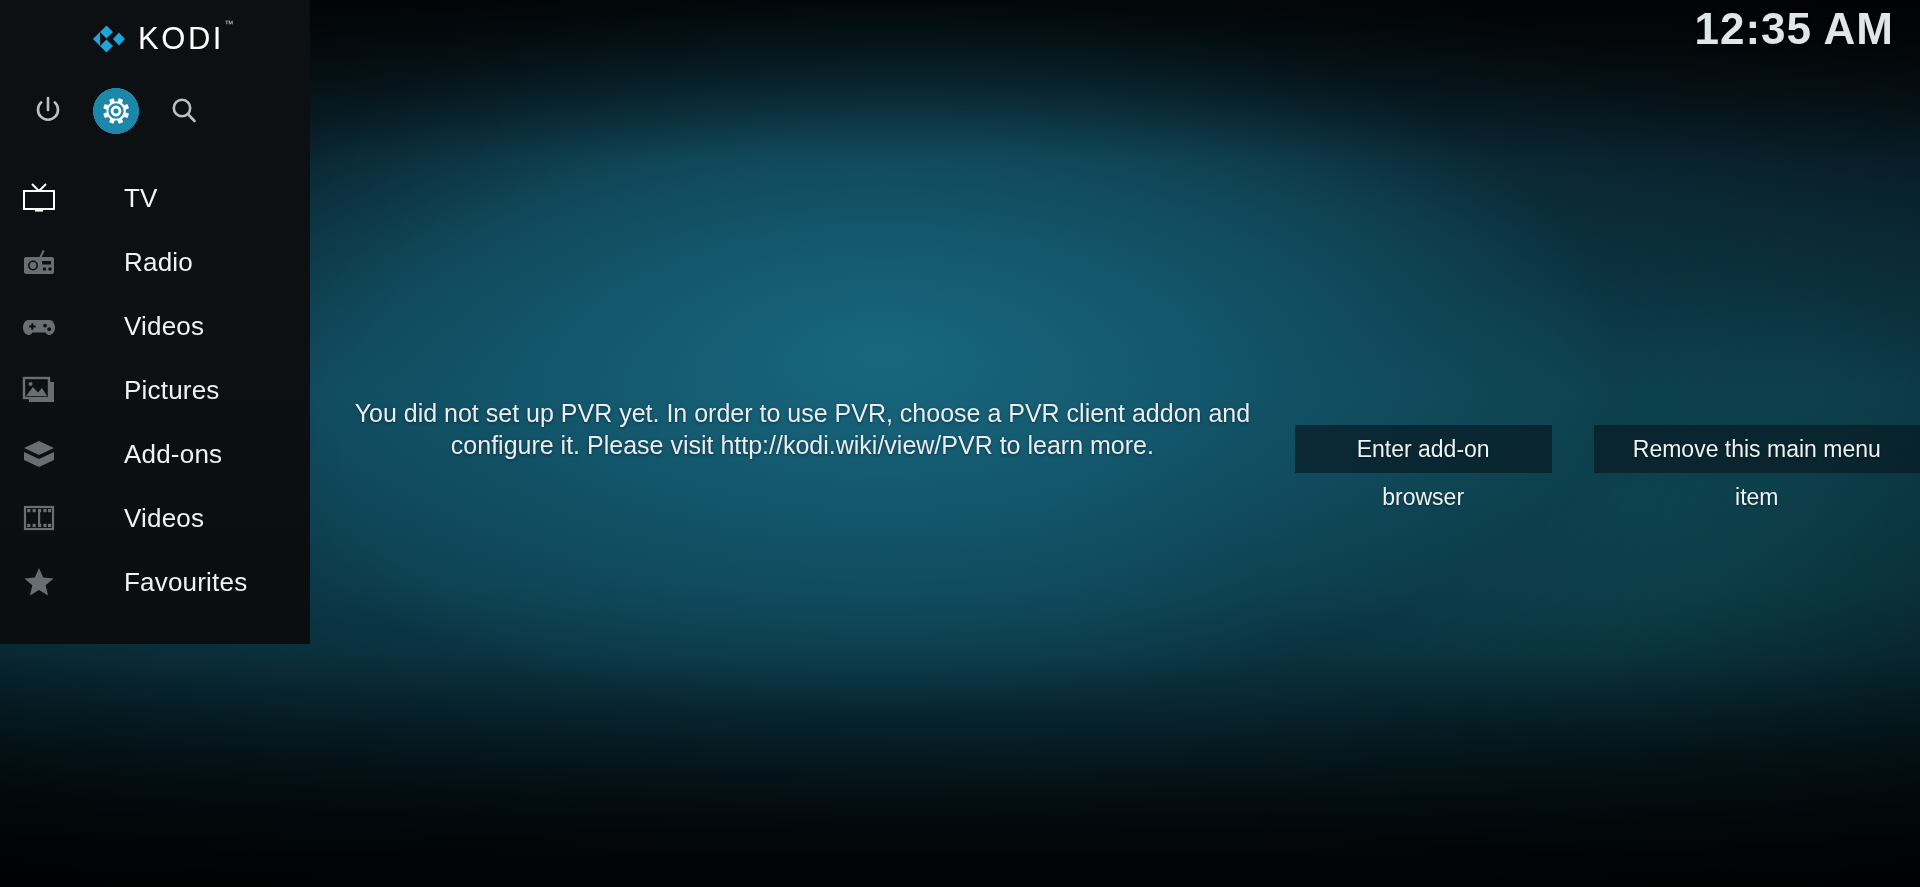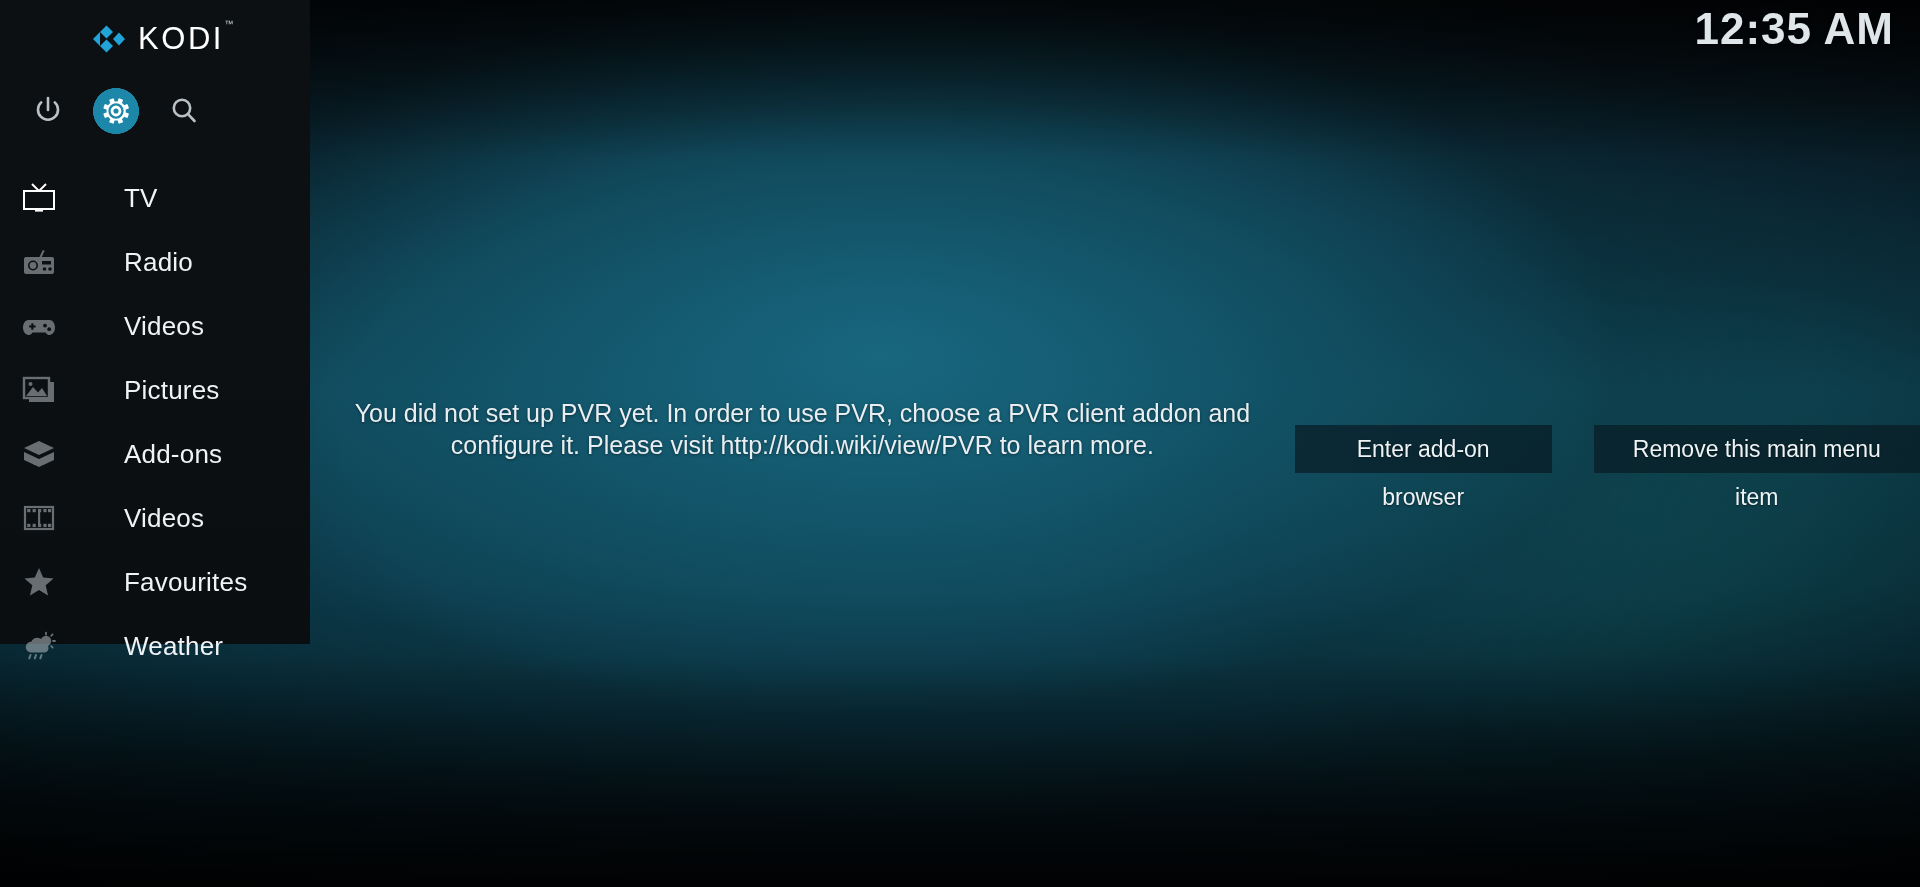--- a/index.html
+++ b/index.html
@@ -251,42 +251,20 @@
 
       <div class="menu-item dim">
         <span class="mi-icon">
           <svg width="36" height="32" viewBox="0 0 36 34" aria-hidden="true">
             <polygon fill="#b4bcc1" points="18,2 22.4,12.2 33.5,13.2 25.1,20.5 27.6,31.3 18,25.6 8.4,31.3 10.9,20.5 2.5,13.2 13.6,12.2"></polygon>
           </svg>
         </span>
         <span class="mi-label">Favourites</span>
       </div>
 
-      <div class="menu-item dim">
-        <span class="mi-icon">
-          <svg width="36" height="32" viewBox="0 0 36 32" aria-hidden="true">
-            <g fill="#b4bcc1">
-              <circle cx="25" cy="11" r="5.2"></circle>
-              <g stroke="#b4bcc1" stroke-width="1.8" stroke-linecap="round">
-                <line x1="25" y1="2.6" x2="25" y2="4.6"></line>
-                  <line x1="32" y1="11" x2="34" y2="11"></line>
-                <line x1="30.2" y1="5.8" x2="31.6" y2="4.4"></line>
-                  <line x1="30.2" y1="16.2" x2="31.6" y2="17.6"></line>
-              </g>
-              <path d="M10 22.5a5.4 5.4 0 0 1 .3-10.8 7 7 0 0 1 13.2 2.2 4.3 4.3 0 0 1-.6 8.6z"></path>
-              <g stroke="#b4bcc1" stroke-width="2" stroke-linecap="round">
-                <line x1="9.5" y1="25" x2="8.3" y2="28.4"></line>
-                <line x1="15" y1="25" x2="13.8" y2="28.4"></line>
-                <line x1="20.5" y1="25" x2="19.3" y2="28.4"></line>
-              </g>
-            </g>
-          </svg>
-        </span>
-        <span class="mi-label">Weather</span>
-      </div>
 
     </div>
   </div>
 
   <div id="panel">
     <div id="message">You did not set up PVR yet. In order to use PVR, choose a PVR client addon and configure it. Please visit http://kodi.wiki/view/PVR to learn more.</div>
     <div id="buttons">
       <button class="action-btn">Enter add-on browser</button>
       <button class="action-btn">Remove this main menu item</button>
     </div>

